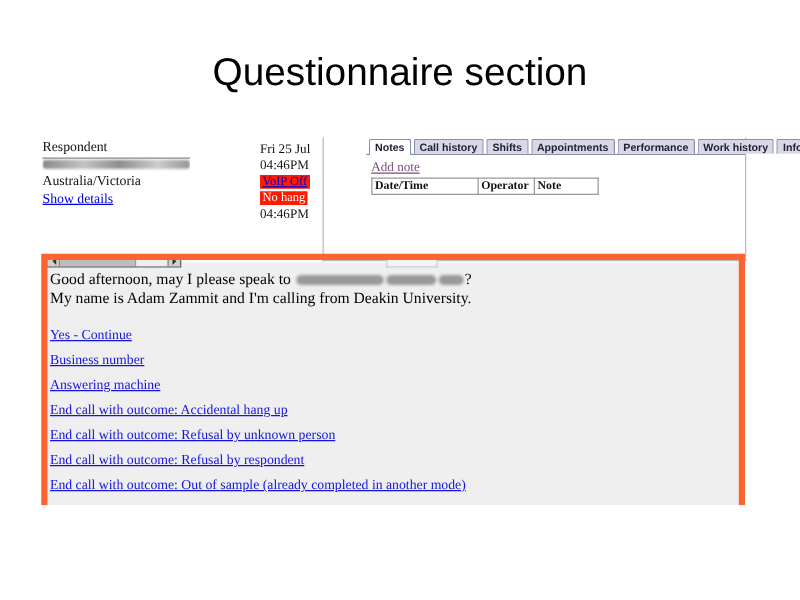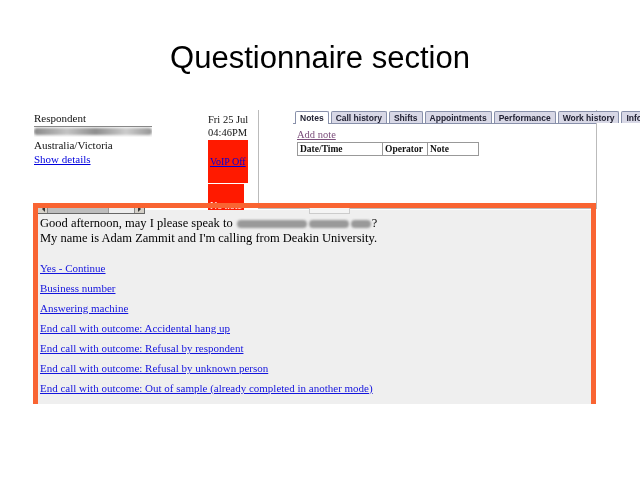--- a/index.html
+++ b/index.html
@@ -19,21 +19,21 @@
 
   
   .btn-stack{position:absolute;left:152px;top:113px;display:flex;flex-direction:column;
              align-items:flex-start;gap:2px;}
   .ui-btn{font-family:"Liberation Serif",serif;font-size:10.5px;line-height:12px;padding:0 4px;
           background:#DDDDE8;border:1px solid #555;border-radius:2px;color:#111;cursor:pointer;}
   .ui-btn.rec{background:#FF1A00;color:#fff;border-color:#881100;}
 
   
   .status-col{position:absolute;left:208px;top:113px;width:50px;font-size:10.5px;line-height:13px;}
-  .chip{display:inline-block;background:#FF1A00;padding:16px 2px;margin:1px 0 0;line-height:11px;font-size:10px;}
+  .chip{display:inline-block;background:#FF1A00;padding:0 2px;margin:1px 0 0;line-height:11px;font-size:10px;}
   .chip.voip{color:#0000DD;text-decoration:underline;cursor:pointer;}
   .chip.nocall{color:#fff;}
 
   
   .tab-panel{position:absolute;left:258px;top:110px;width:339px;height:99px;background:#fff;
              border-left:1px solid #bbb;border-right:1px solid #bbb;border-bottom:1px solid #bbb;
              box-sizing:border-box;padding-left:34px;}
   .tab-bar{display:flex;align-items:flex-end;gap:2px;padding-left:2px;height:13px;
            border-bottom:1px solid #8890AA;}
   .tab{font-family:"Liberation Sans",sans-serif;font-weight:bold;font-size:8.5px;color:#223;
@@ -89,21 +89,21 @@
     </div>
     <div>Australia/Victoria</div>
     <a class="link">Show details</a>
   </div>
 
 
   <div class="status-col">
     <div>Fri 25 Jul</div>
     <div>04:46PM</div>
     <a class="chip voip">VoIP Off</a><br>
-    <span class="chip nocall">No note</span>
+    <span class="chip nocall">No hang</span>
     <div>04:46PM</div>
   </div>
 
   <div class="tab-panel">
     <div class="tab-bar">
       <div class="tab active">Notes</div>
       <div class="tab">Call history</div>
       <div class="tab">Shifts</div>
       <div class="tab">Appointments</div>
       <div class="tab">Performance</div>
@@ -137,21 +137,21 @@
   <div class="qbox-fill">
     <div class="greeting">
       <div><span>Good afternoon, may I please speak to </span><span class="gblob b1"></span><span class="gblob b2"></span><span class="gblob b3"></span><span>?</span></div>
       <div>My name is Adam Zammit and I'm calling from Deakin University.</div>
     </div>
     <div class="qlinks">
       <a>Yes - Continue</a>
       <a>Business number</a>
       <a>Answering machine</a>
       <a>End call with outcome: Accidental hang up</a>
+      <a>End call with outcome: Refusal by unknown person</a>
       <a>End call with outcome: Refusal by respondent</a>
-      <a>End call with outcome: Refusal by unknown person</a>
       <a>End call with outcome: Out of sample (already completed in another mode)</a>
     </div>
   </div>
 
   <div class="qbox-border"></div>
 
 </div>
 
 </body></html>

